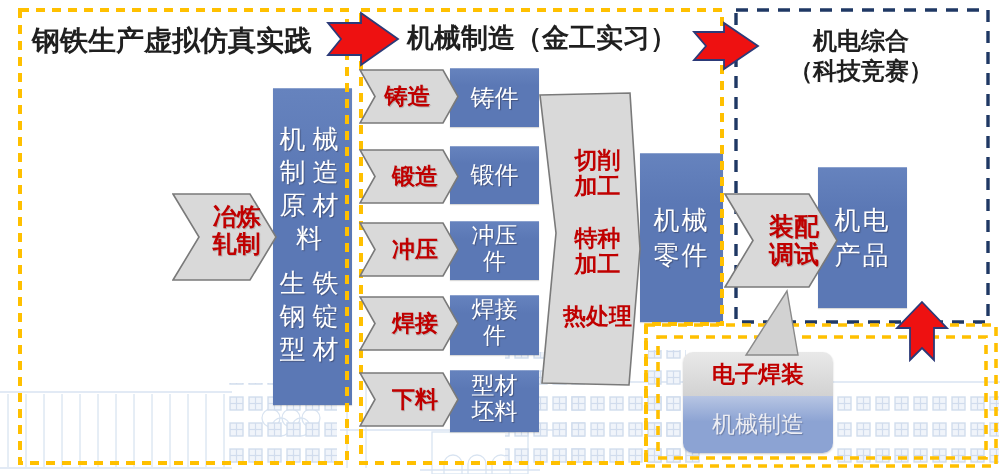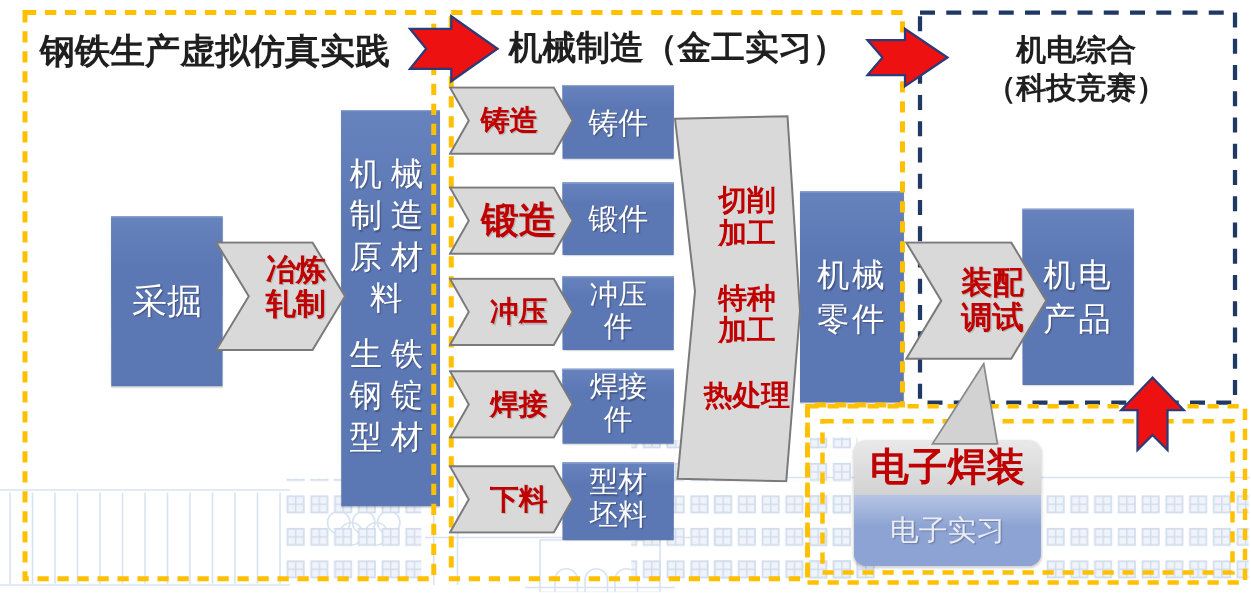--- a/index.html
+++ b/index.html
@@ -92,21 +92,20 @@
   <svg class="layer z2" width="1001" height="474">
     <path d="M20,10 H347 V463 H20 Z" fill="none" stroke="#ffc000" stroke-width="4" stroke-dasharray="9 7"></path>
     <path d="M361,10 H722 V324 H646 V463 H361 Z" fill="none" stroke="#ffc000" stroke-width="4" stroke-dasharray="9 7"></path>
     <path d="M736,10 H988 V322 H736 Z" fill="none" stroke="#1f3864" stroke-width="3.4" stroke-dasharray="12 9"></path>
     <path d="M646,325 H996 V466 H646 Z" fill="none" stroke="#ffc000" stroke-width="3.6" stroke-dasharray="9 7"></path>
     <path d="M658,337 H986 V458 H658 Z" fill="none" stroke="#ffc000" stroke-width="3.6" stroke-dasharray="9 7"></path>
   </svg>
 
   <div class="abs sec-title z1" style="left:22px;top:24px;width:300px;font-size:28px;">钢铁生产虚拟仿真实践</div>
 
-  <div class="abs bluebox z1" style="left:89px;top:173px;width:89px;height:136px;font-size:28px;">采掘</div>
 
   <div class="abs chev" style="left:172px;top:193px;width:105px;height:76px;">
     <svg width="105" height="88" viewBox="0 0 105 88">
       <polygon class="graygrad" points="1,1 78,1 104,44 78,87 1,87 27,44"></polygon>
     </svg>
     <div class="lbl ml" style="left:26px;right:2px;font-size:24px;">冶炼
 轧制</div>
   </div>
 
   <div class="abs bluebox z1" style="left:273px;top:88px;width:79px;height:317px;flex-direction:column;font-size:26px;line-height:33px;letter-spacing:7px;">
@@ -126,21 +125,21 @@
         <polygon class="graygrad" points="1,1 84,1 99,27.5 84,54 1,54 16,27.5"></polygon>
       </svg>
     <div class="lbl" style="left:14px;right:17px;font-size:23px;">铸造</div>
   </div>
   <div class="abs bluebox z1 ml" style="left:450px;top:68px;width:89px;height:59px;font-size:24px;">铸件</div>
 
   <div class="abs chev" style="left:359px;top:149px;width:100px;height:55px;">
     <svg width="100" height="55" viewBox="0 0 100 55">
         <polygon class="graygrad" points="1,1 84,1 99,27.5 84,54 1,54 16,27.5"></polygon>
       </svg>
-    <div class="lbl" style="left:14px;right:2px;font-size:30px;">锻造</div>
+    <div class="lbl" style="left:14px;right:2px;font-size:23px;">锻造</div>
   </div>
   <div class="abs bluebox z1 ml" style="left:450px;top:146px;width:89px;height:58px;font-size:24px;">锻件</div>
 
   <div class="abs chev" style="left:359px;top:222px;width:100px;height:55px;">
     <svg width="100" height="55" viewBox="0 0 100 55">
         <polygon class="graygrad" points="1,1 84,1 99,27.5 84,54 1,54 16,27.5"></polygon>
       </svg>
     <div class="lbl" style="left:14px;right:2px;font-size:23px;">冲压</div>
   </div>
   <div class="abs bluebox z1 ml" style="left:450px;top:221px;width:89px;height:59px;font-size:23px;line-height:1.12;">冲压
@@ -188,22 +187,22 @@
         <polygon class="graygrad" points="1,1 85,1 113,47.5 85,94 1,94 29,47.5"></polygon>
       </svg>
     <div class="lbl ml" style="left:28px;right:2px;font-size:25px;">装配
 调试</div>
   </div>
 
   <div class="abs bluebox z1 ml" style="left:818px;top:167px;width:89px;height:141px;font-size:26px;letter-spacing:2px;">机电
 产品</div>
 
   <div class="abs z3" style="left:683px;top:352px;width:150px;height:101px;border-radius:10px;overflow:hidden;box-shadow:0 1px 2px rgba(0,0,0,.2);">
-    <div style="height:44px;background:linear-gradient(180deg,#e9e9e9,#d2d2d2);display:flex;align-items:center;justify-content:center;font-size:31px;" class="redtxt">电子焊装</div>
-    <div style="height:57px;background:linear-gradient(180deg,#b7c5e3 0%,#8ca3d3 45%);display:flex;align-items:center;justify-content:center;font-size:23px;color:#ecedf3;font-family:'Liberation Serif',serif;text-shadow:1px 1px 1px rgba(60,70,100,.4);">电子实习</div>
+    <div style="height:44px;background:linear-gradient(180deg,#e9e9e9,#d2d2d2);display:flex;align-items:center;justify-content:center;font-size:23px;" class="redtxt">电子焊装</div>
+    <div style="height:57px;background:linear-gradient(180deg,#b7c5e3 0%,#8ca3d3 45%);display:flex;align-items:center;justify-content:center;font-size:23px;color:#ecedf3;font-family:'Liberation Serif',serif;text-shadow:1px 1px 1px rgba(60,70,100,.4);">机械制造</div>
   </div>
 
 
   <svg class="layer z4" width="1001" height="474">
     <polygon points="787,291 746,355 798,355" fill="#d2d2d2" stroke="#8a8a8a" stroke-width="1.4"></polygon>
     <g fill="#ee1111" stroke="#2c3a78" stroke-width="1.8" stroke-linejoin="miter">
       <polygon transform="translate(328,13)" points="0,10 33,10 33,0 70,26 33,52 33,42 0,42 13,26"></polygon>
       <polygon transform="translate(694,23)" points="0,9 30,9 30,0 64,23 30,46 30,37 0,37 12,23"></polygon>
       <polygon transform="translate(897,302)" points="25,0 50,26 37,26 37,58 25,46 13,58 13,26 0,26"></polygon>
     </g>

